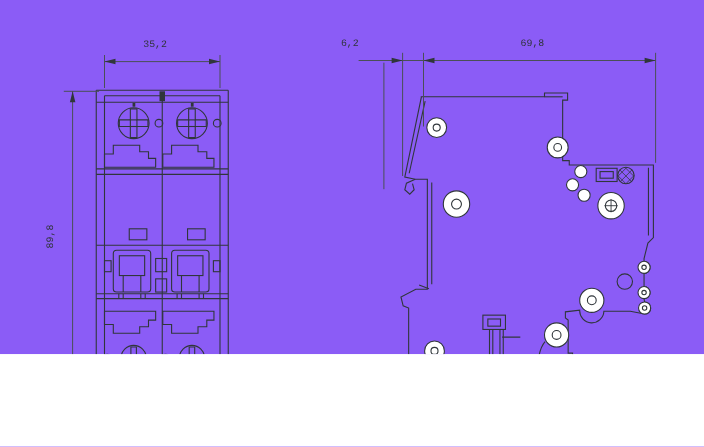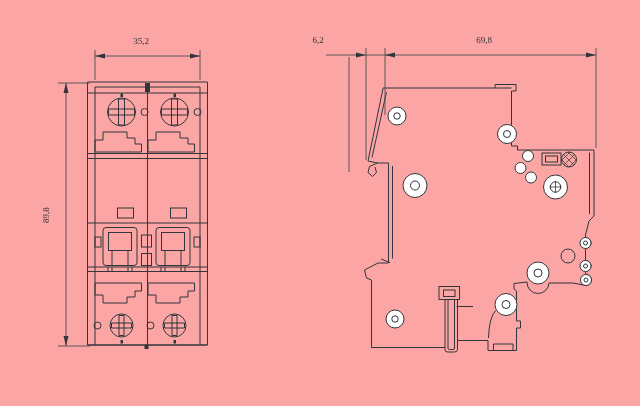--- a/index.html
+++ b/index.html
@@ -1,18 +1,18 @@
 <!DOCTYPE html>
 <html><head>
 <meta charset="utf-8">
 <style>
   html,body{margin:0;padding:0;background:#fff;}
   .canvas{
-    position:relative;width:640px;height:406px;background:#fca5a5;
-    font-family:Liberation Serif, serif;overflow:hidden;
+    position:relative;width:640px;height:322px;background:#8b5cf6;
+    font-family:Liberation Mono, monospace;overflow:hidden;
   }
   svg{position:absolute;left:0;top:0;}
   .dim-label{
     position:absolute;font-size:9px;color:#2e3338;white-space:nowrap;
     transform:translate(-50%,-50%);
   }
   .dim-label.rot{transform:translate(-50%,-50%) rotate(-90deg);}
 </style>
 </head>
 <body>

